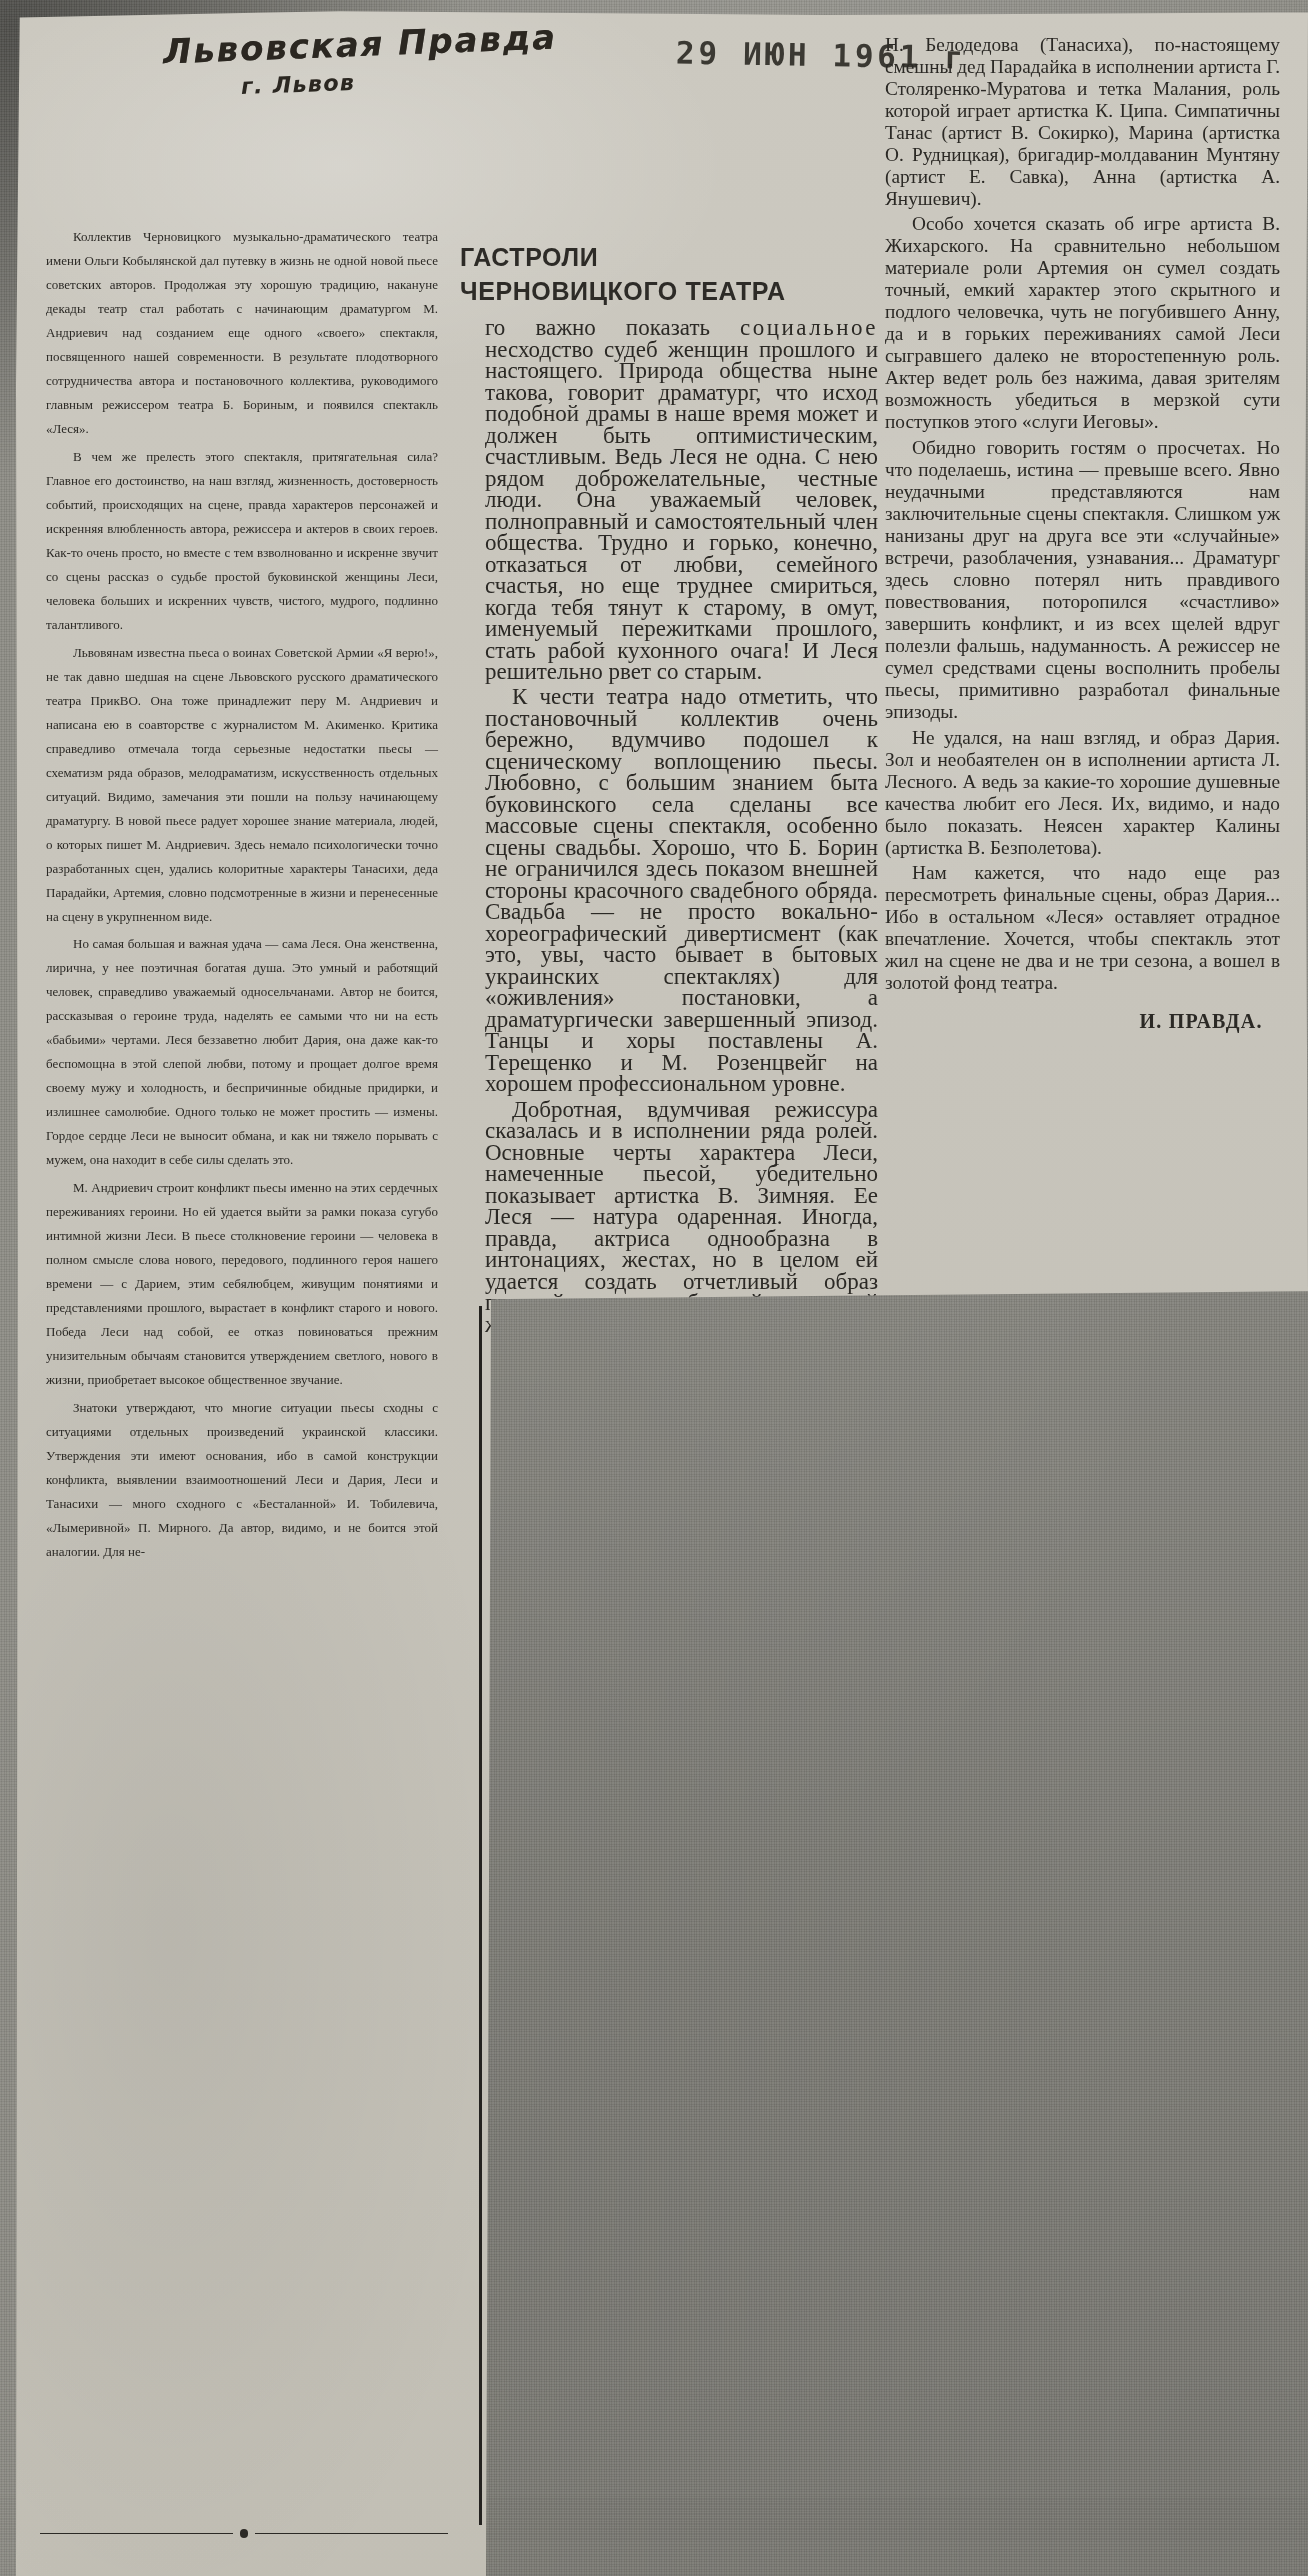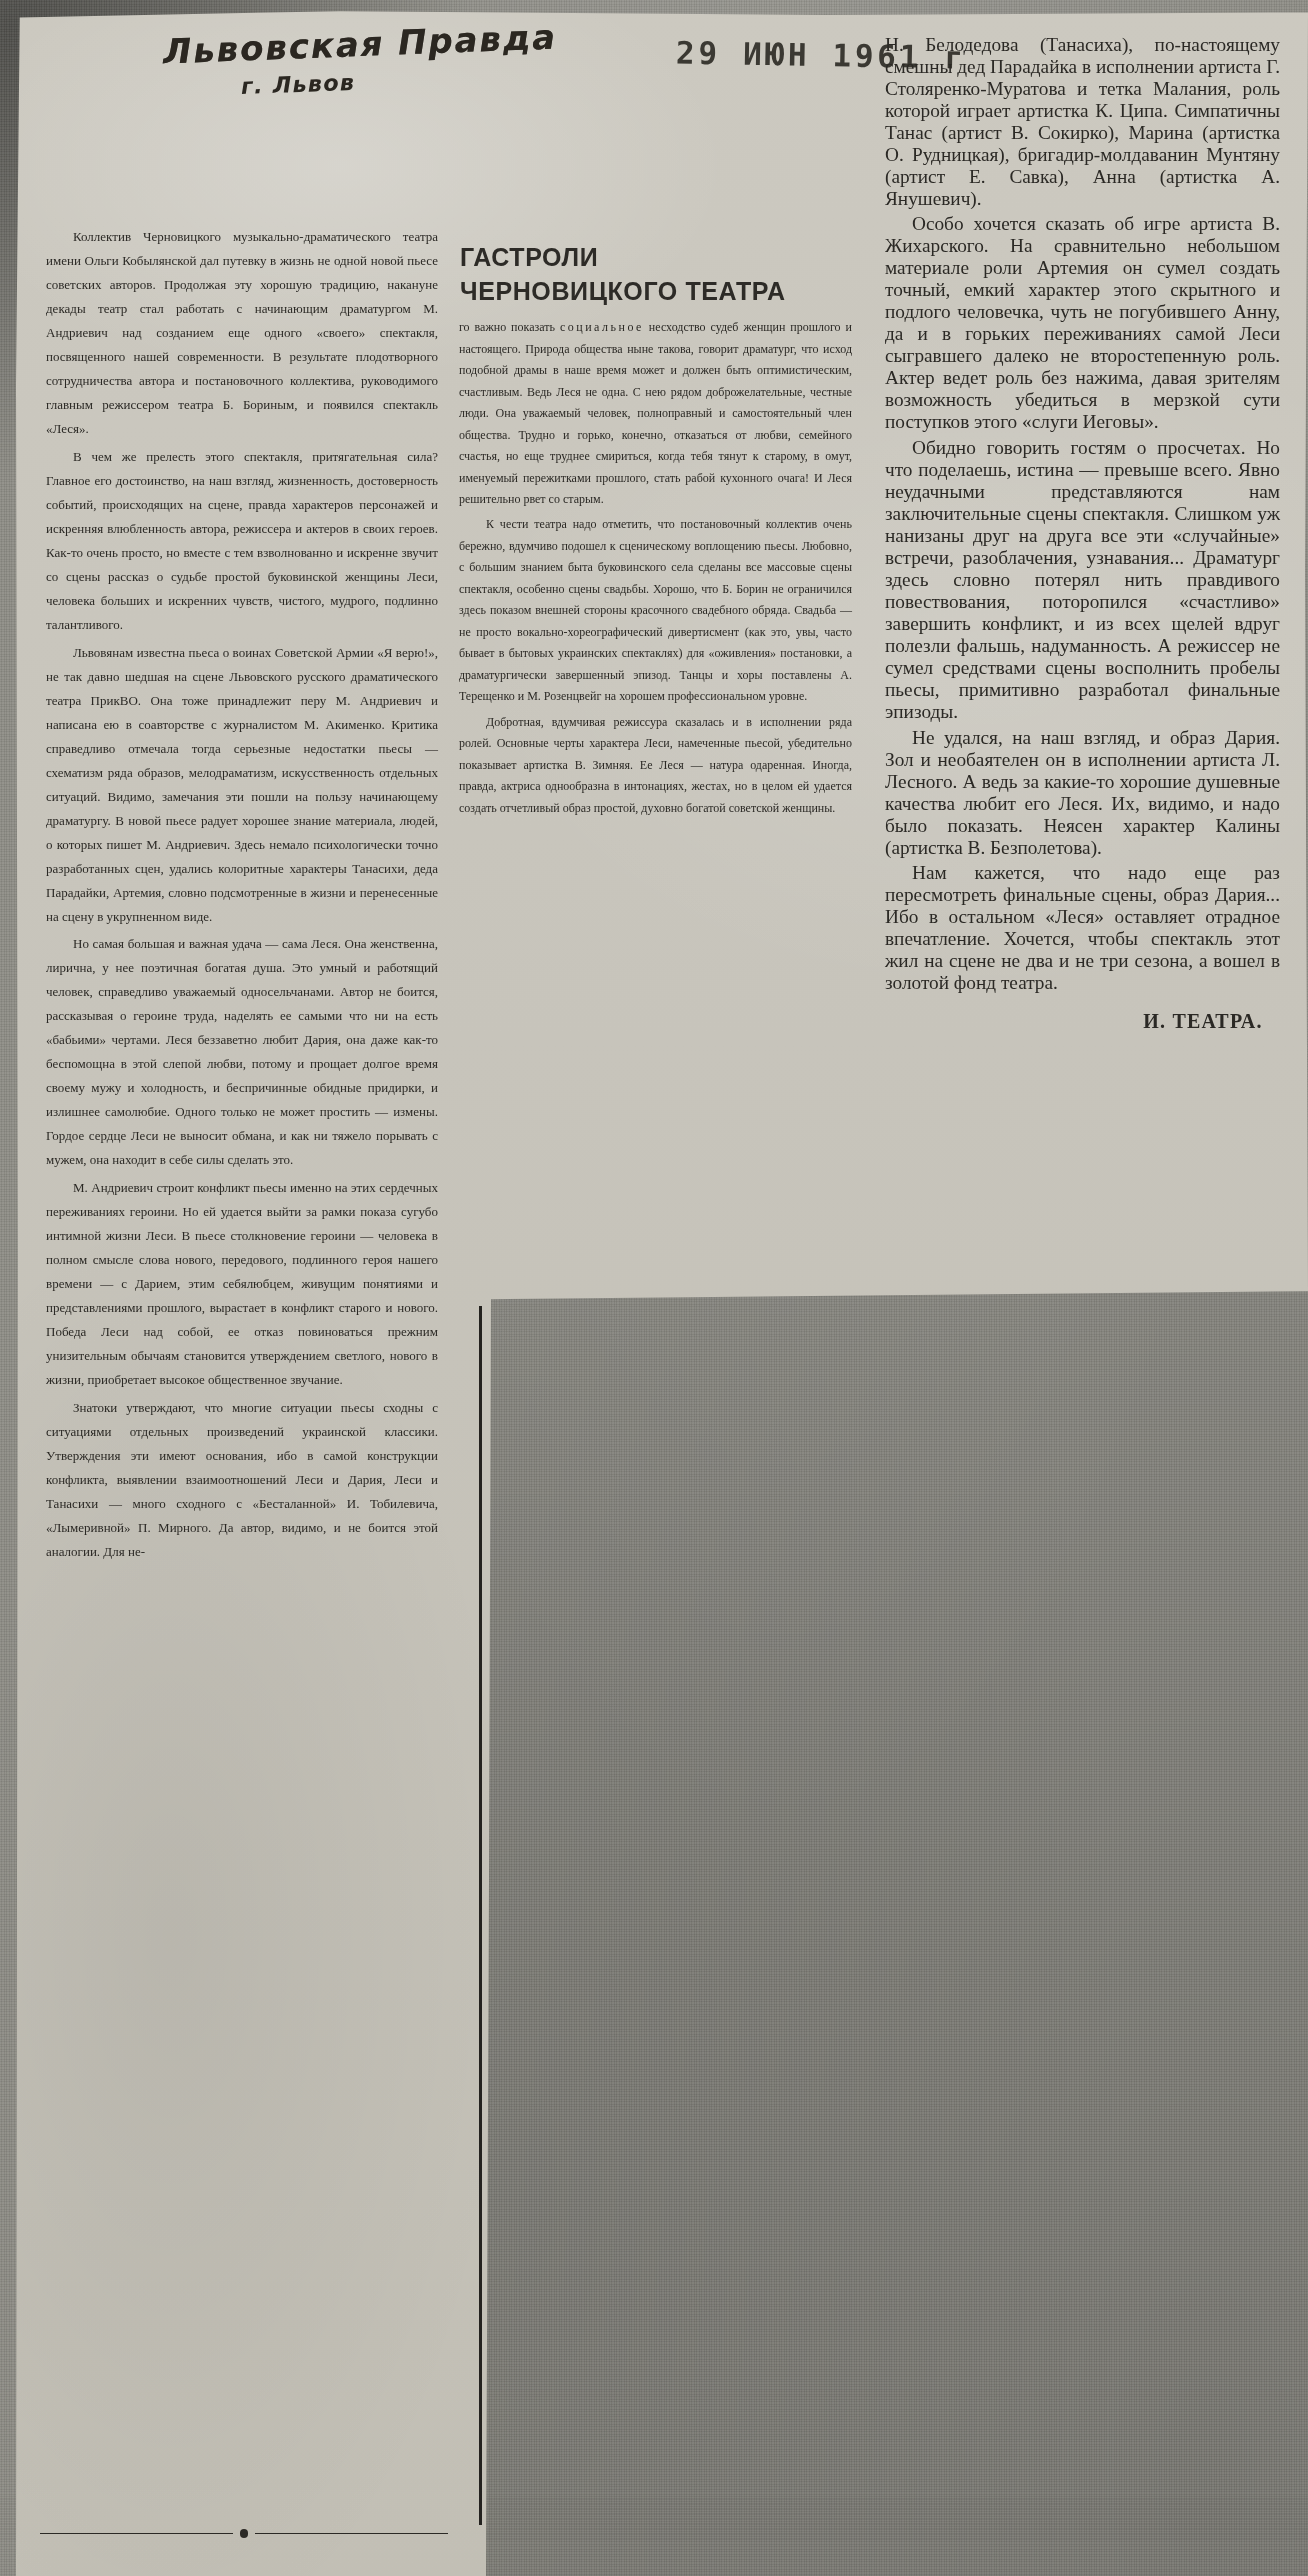--- a/index.html
+++ b/index.html
@@ -53,21 +53,21 @@
   }
 
   
   .rubric { position: absolute; left: 444px; top: 229px; font-family: "Liberation Sans", sans-serif; font-weight: bold; font-size: 25px; line-height: 34px; letter-spacing: 0.6px; color: #2d2b27; }
 
   
   .col { position: absolute; text-align: justify; hyphens: auto; }
   .col p.para { margin: 0 0 3.7px 0; text-indent: 27px; }
   .col p.para.cont { text-indent: 0; }
   .col1 { left: 30px;  top: 214px; width: 392px; font-size: 13px; line-height: 24px; }
-  .col2 { left: 443px; top: 306px; width: 393px; font-size: 12px; line-height: 21.5px; }
+  .col2 { left: 469px; top: 306px; width: 393px; font-size: 23px; line-height: 21.5px; }
   .col3 { left: 869px; top: 22.4px; width: 395px; font-size: 19.3px; line-height: 22px; }
   .emph { letter-spacing: 2.5px; }
 
   .signature { margin-top: 16px; padding-right: 17.4px; text-align: right; font-weight: bold; letter-spacing: 1.2px; font-size: 20px; }
 
   
   .strip-rule { position: absolute; left: 463px; top: 1295px; width: 2.5px; height: 1219px; background: #24221f; }
 
   
   .end-rule { position: absolute; left: 24px; top: 2518px; width: 408px; display: flex; align-items: center; }
@@ -106,21 +106,21 @@
       </div>
 
     <div class="col col3">
       <div>
           <p class="para cont">Н. Белодедова (Танасиха), по-настоящему смешны дед Парадайка в исполнении артиста Г. Столяренко-Муратова и тетка Малания, роль которой играет артистка К. Ципа. Симпатичны Танас (артист В. Сокирко), Марина (артистка О. Рудницкая), бригадир-молдаванин Мунтяну (артист Е. Савка), Анна (артистка А. Янушевич).</p>
           <p class="para">Особо хочется сказать об игре артиста В. Жихарского. На сравнительно небольшом материале роли Артемия он сумел создать точный, емкий характер этого скрытного и подлого человечка, чуть не погубившего Анну, да и в горьких переживаниях самой Леси сыгравшего далеко не второстепенную роль. Актер ведет роль без нажима, давая зрителям возможность убедиться в мерзкой сути поступков этого «слуги Иеговы».</p>
           <p class="para">Обидно говорить гостям о просчетах. Но что поделаешь, истина — превыше всего. Явно неудачными представляются нам заключительные сцены спектакля. Слишком уж нанизаны друг на друга все эти «случайные» встречи, разоблачения, узнавания... Драматург здесь словно потерял нить правдивого повествования, поторопился «счастливо» завершить конфликт, и из всех щелей вдруг полезли фальшь, надуманность. А режиссер не сумел средствами сцены восполнить пробелы пьесы, примитивно разработал финальные эпизоды.</p>
           <p class="para">Не удался, на наш взгляд, и образ Дария. Зол и необаятелен он в исполнении артиста Л. Лесного. А ведь за какие-то хорошие душевные качества любит его Леся. Их, видимо, и надо было показать. Неясен характер Калины (артистка В. Безполетова).</p>
           <p class="para">Нам кажется, что надо еще раз пересмотреть финальные сцены, образ Дария... Ибо в остальном «Леся» оставляет отрадное впечатление. Хочется, чтобы спектакль этот жил на сцене не два и не три сезона, а вошел в золотой фонд театра.</p>
         </div>
-      <div class="signature">И. ТЕАТРА.</div>
+      <div class="signature">И. ПРАВДА.</div>
     </div>
 
     <div class="strip-rule"></div>
 
     <div class="end-rule">
       <span class="end-line"></span>
       <span class="end-dot"></span>
       <span class="end-line"></span>
     </div>
 

